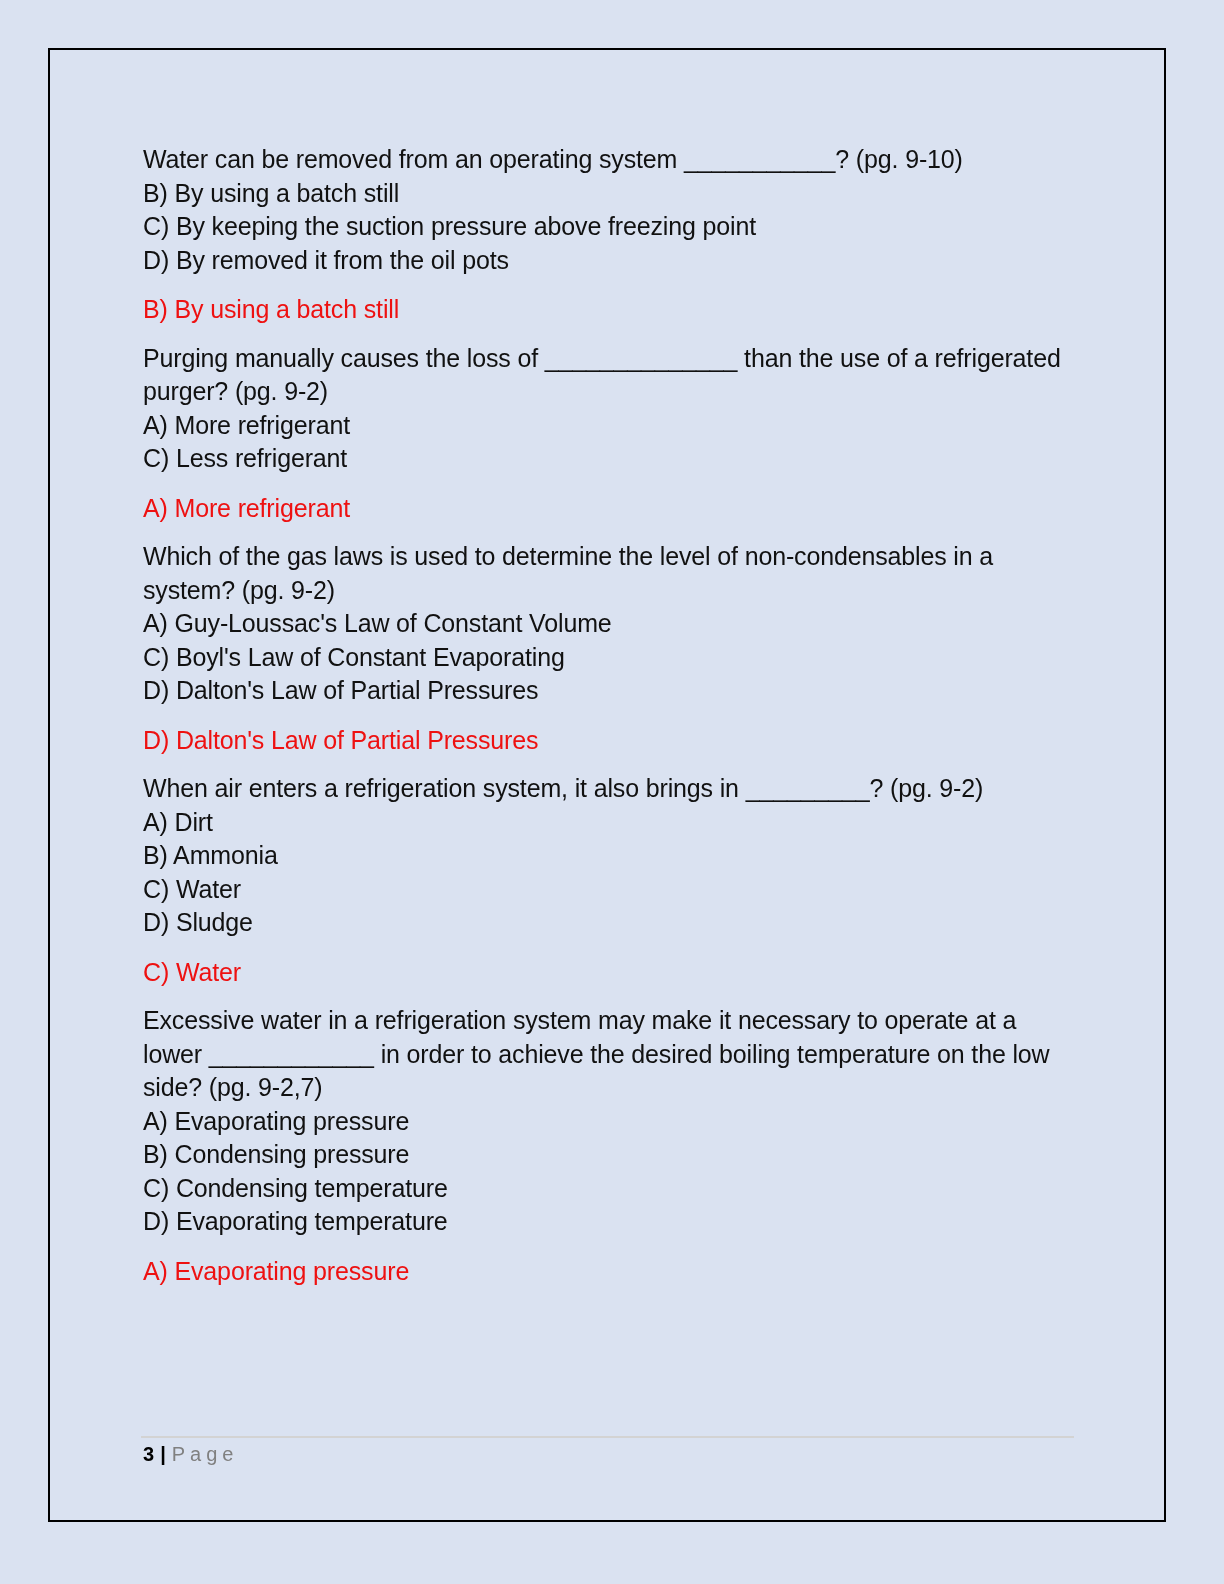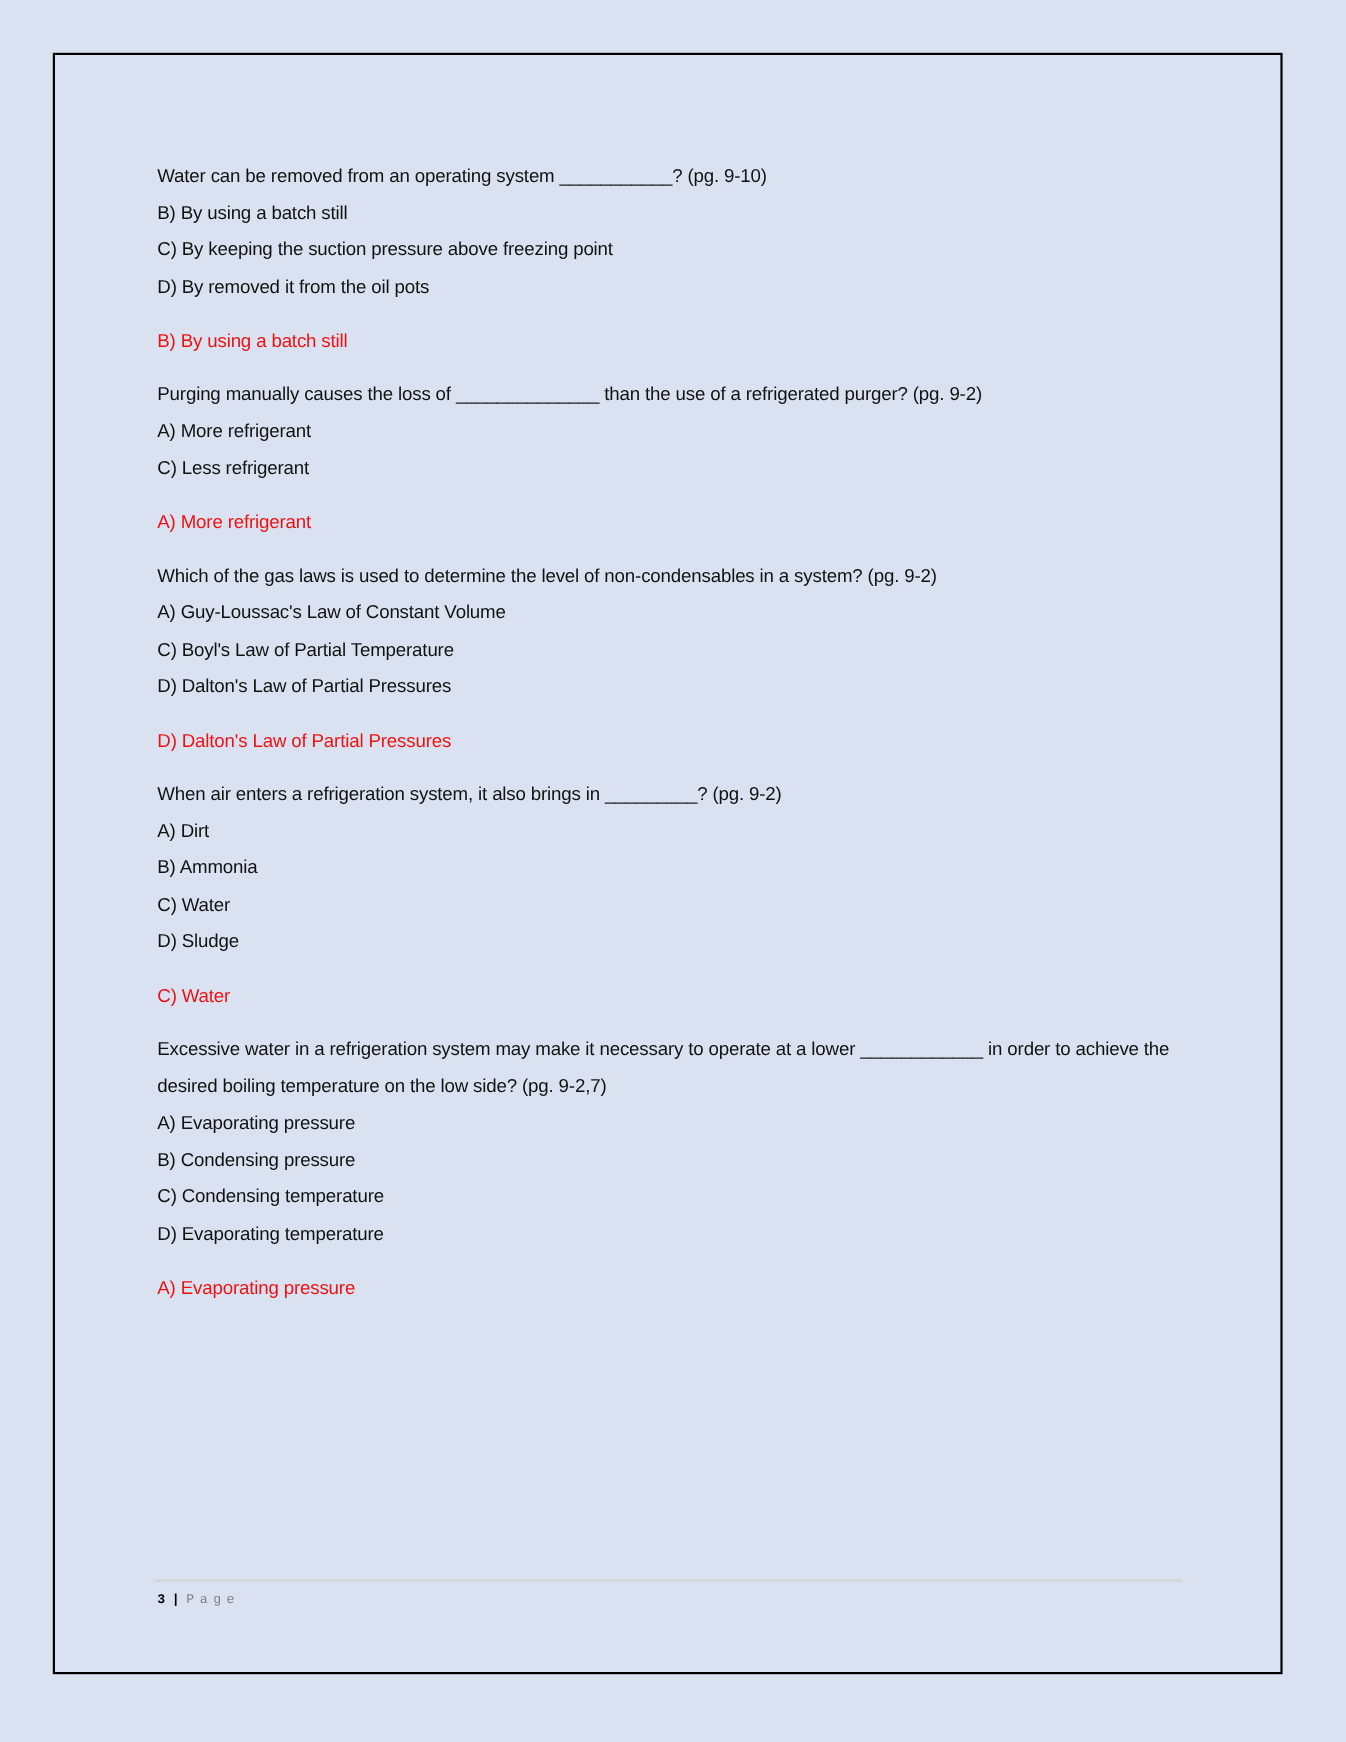--- a/index.html
+++ b/index.html
@@ -21,21 +21,21 @@
       width: 1114px;
       height: 1470px;
       border: 2px solid #000;
       box-sizing: content-box;
     }
     .content {
       position: absolute;
       left: 143px;
       top: 143px;
       width: 935px;
-      font-size: 17px;
+      font-size: 25px;
       color: #111;
       letter-spacing: -0.15px;
     }
     .question-block {
       margin: 0 0 15px 0;
     }
     .question-text {
       line-height: 33.5px;
       margin: 0;
     }
@@ -53,24 +53,23 @@
       left: 141px;
       top: 1436px;
       width: 933px;
       height: 2px;
       background: #d3d3d3;
     }
     .footer {
       position: absolute;
       left: 143px;
       top: 1440px;
-      font-size: 12px;
+      font-size: 20px;
       line-height: 28px;
       white-space: nowrap;
-      font-family: Liberation Mono, monospace;
     }
     .page-num {
       font-weight: bold;
       color: #000;
     }
     .page-sep {
       font-weight: bold;
       color: #000;
       margin: 0 6px 0 6px;
     }
@@ -97,21 +96,21 @@
   <div class="question-block">
     <p class="question-text">Purging manually causes the loss of ______________ than the use of a refrigerated purger? (pg. 9-2)</p>
     <p class="option">A) More refrigerant</p>
     <p class="option">C) Less refrigerant</p>
     <p class="answer" style="color: rgb(238, 17, 17);">A) More refrigerant</p>
   </div>
 
   <div class="question-block">
     <p class="question-text">Which of the gas laws is used to determine the level of non-condensables in a system? (pg. 9-2)</p>
     <p class="option">A) Guy-Loussac's Law of Constant Volume</p>
-    <p class="option">C) Boyl's Law of Partial Temperature</p>
+    <p class="option">C) Boyl's Law of Constant Evaporating</p>
     <p class="option">D) Dalton's Law of Partial Pressures</p>
     <p class="answer" style="color: rgb(238, 17, 17);">D) Dalton's Law of Partial Pressures</p>
   </div>
 
   <div class="question-block">
     <p class="question-text">When air enters a refrigeration system, it also brings in _________? (pg. 9-2)</p>
     <p class="option">A) Dirt</p>
     <p class="option">B) Ammonia</p>
     <p class="option">C) Water</p>
     <p class="option">D) Sludge</p>

